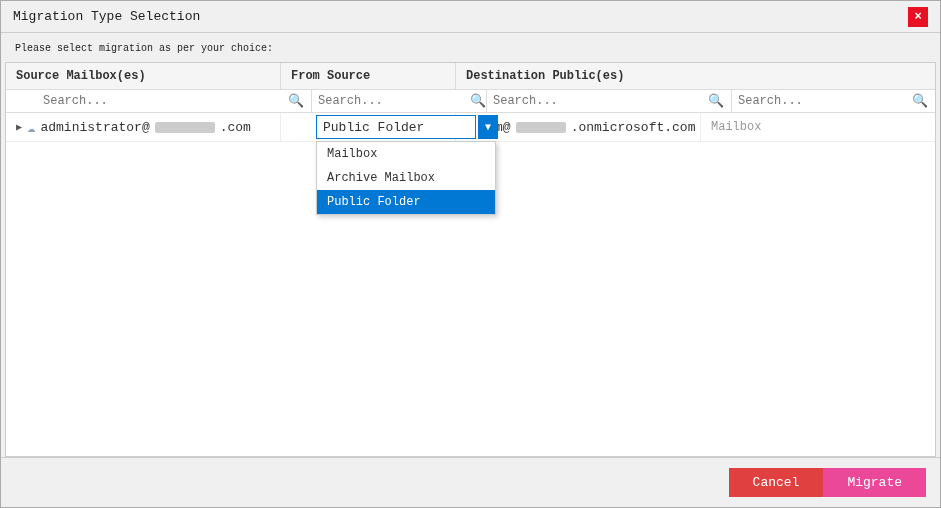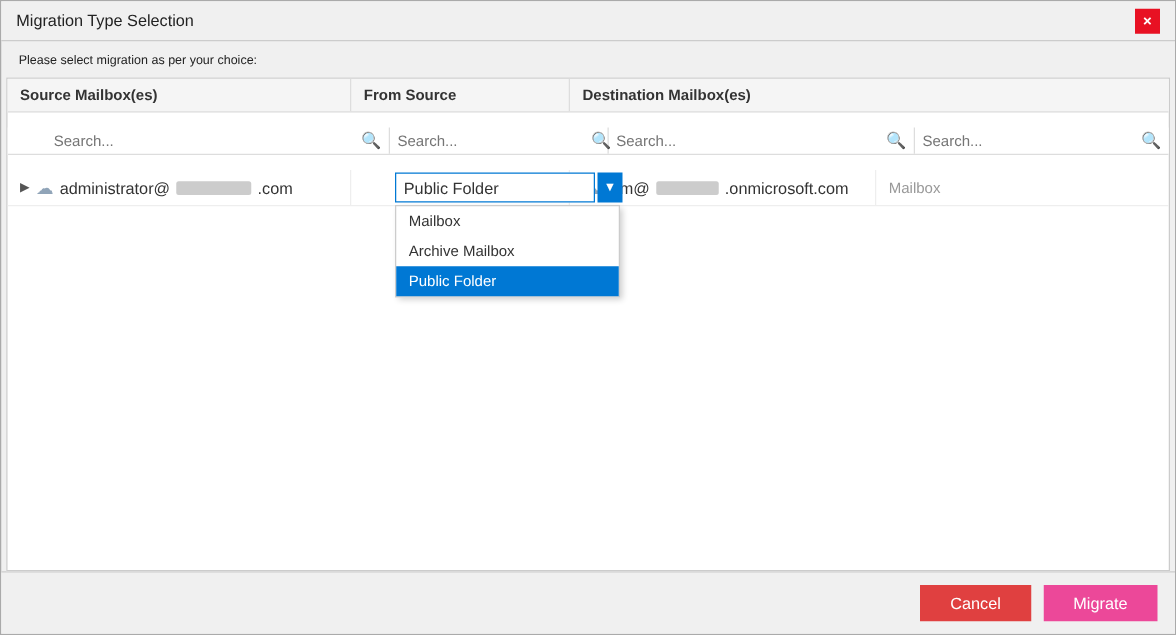--- a/index.html
+++ b/index.html
@@ -1,15 +1,15 @@
 <!DOCTYPE html>
 <html><head>
   <meta charset="utf-8">
   <style>
-    * { box-sizing: border-box; margin: 0; padding: 0; font-family: Liberation Sans, sans-serif; font-size: 13px; }
+    * { box-sizing: border-box; margin: 0; padding: 0; font-family: Liberation Mono, monospace; font-size: 13px; }
 
     body {
       background: #e0e0e0;
       display: flex;
       align-items: center;
       justify-content: center;
       width: 941px;
       height: 508px;
       overflow: hidden;
     }
@@ -61,21 +61,20 @@
 
     .main-content {
       flex: 1;
       background: white;
       margin: 0 4px;
       border: 1px solid #ccc;
       display: flex;
       flex-direction: column;
       overflow: hidden;
       position: relative;
-      gap: 12px;
     }
 
     .table-header {
       display: grid;
       grid-template-columns: 275px 175px 245px 1fr;
       background: #f5f5f5;
       border-bottom: 1px solid #ddd;
     }
 
     .col-header {
@@ -219,21 +218,20 @@
       color: #999;
       font-size: 12px;
       padding: 5px 10px;
     }
 
     .footer {
       padding: 10px 14px;
       display: flex;
       align-items: center;
       justify-content: flex-end;
-      gap: 10px;
       background: #f0f0f0;
       border-top: 1px solid #ccc;
       height: 50px;
     }
 
     .btn-cancel {
       background: #e04040;
       color: white;
       border: none;
       padding: 7px 24px;
@@ -271,21 +269,21 @@
     <button class="close-btn">×</button>
   </div>
 
   <div class="subtitle">Please select migration as per your choice:</div>
 
   <div class="main-content">
 
     <div class="table-header">
       <div class="col-header">Source Mailbox(es)</div>
       <div class="col-header">From Source</div>
-      <div class="col-header">Destination Mailbox(es)</div>
+      <div class="col-header">Destination Public(es)</div>
     </div>
 
     <div class="search-row">
       <div class="search-cell">
         <input class="search-input" type="text" placeholder="Search..." style="">
         <span class="search-icon">🔍</span>
       </div>
       <div class="search-cell">
         <input class="search-input" type="text" placeholder="Search..." style="">
         <span class="search-icon">🔍</span>

